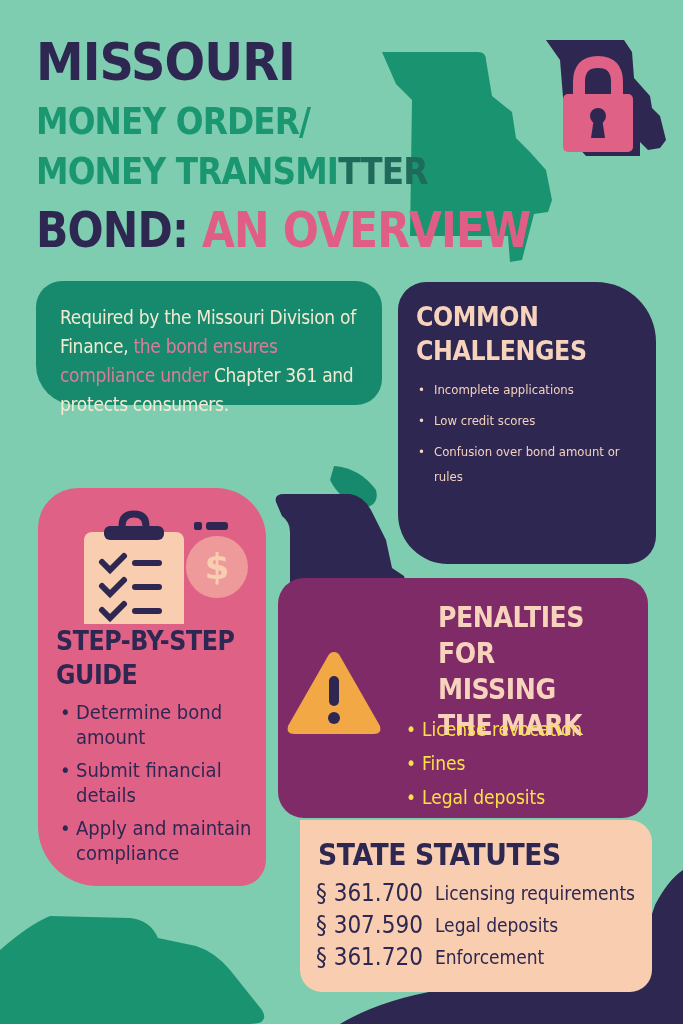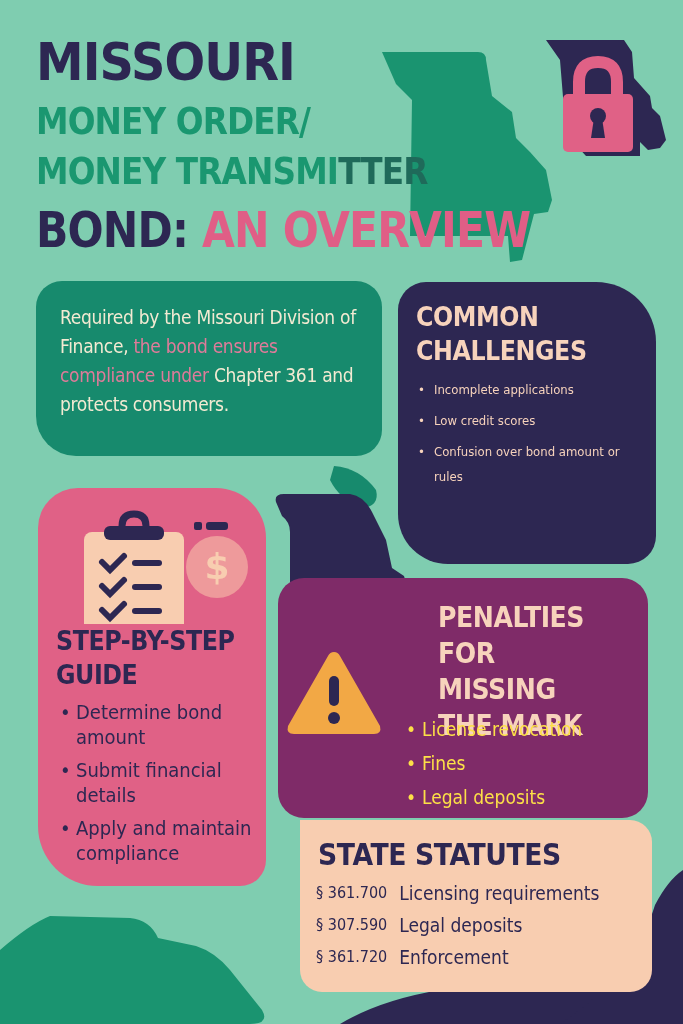--- a/index.html
+++ b/index.html
@@ -6,21 +6,21 @@
   body{width:683px;height:1024px;position:relative;overflow:hidden;background:#7fcdb0;font-family:"DejaVu Sans Condensed","DejaVu Sans",sans-serif;}
   .abs{position:absolute;}
   .title{font-family:"DejaVu Sans","Liberation Sans",sans-serif;font-weight:bold;letter-spacing:-1px;transform-origin:left top;white-space:nowrap;}
   .t1{left:36px;top:34px;font-size:52px;color:#2d2752;transform:scaleX(0.92);line-height:56px;}
   .t2{left:36px;top:98px;font-size:38px;color:#1a9770;transform:scaleX(0.86);line-height:46px;}
   .t3{left:36px;top:148px;font-size:38px;color:#1a9770;transform:scaleX(0.86);line-height:46px;}
   .t3 .dark{color:#1f6a5a;}
   .t4{left:36px;top:202px;font-size:50px;color:#2d2752;transform:scaleX(0.85);line-height:56px;}
   .t4 .pink{color:#e05e86;}
   .card{position:absolute;}
-  .intro{left:36px;top:281px;width:346px;height:175px;background:#178a6d;border-radius:26px 26px 26px 40px;}
+  .intro{left:36px;top:281px;width:346px;height:124px;background:#178a6d;border-radius:26px 26px 26px 40px;}
   .intro p{margin:0;position:absolute;left:24px;top:22px;font-size:19px;line-height:29px;color:#f3ead2;width:310px;letter-spacing:-0.3px;}
   .intro p .hl{color:#df7b9a;}
   .chal{left:398px;top:282px;width:258px;height:282px;background:#2d2752;border-radius:28px 60px 28px 50px;}
   .hdr{font-family:"DejaVu Sans","Liberation Sans",sans-serif;font-weight:bold;letter-spacing:-0.5px;}
   .chal h2{position:absolute;left:18px;top:18px;margin:0;font-size:27px;line-height:34px;color:#f7d3bc;transform:scaleX(0.88);transform-origin:left top;}
   ul.b{list-style:none;margin:0;padding:0;position:absolute;}
   ul.b li{position:relative;padding-left:16px;margin-bottom:6px;}
   ul.b li::before{content:"•";position:absolute;left:0;top:0;}
   .chal ul{left:20px;top:95px;width:230px;font-size:13px;line-height:25px;color:#f7d3bc;}
   .step{left:38px;top:488px;width:228px;height:398px;background:#e06186;border-radius:40px 50px 26px 60px;}
@@ -28,21 +28,21 @@
   .step ul{left:22px;top:212px;width:230px;font-size:20px;line-height:25px;color:#2d2752;}
   .step ul li{margin-bottom:8px;}
   .pen{left:278px;top:578px;width:370px;height:240px;background:#7f2b68;border-radius:26px;}
   .pen h2{position:absolute;left:160px;top:22px;margin:0;font-size:28px;line-height:36px;color:#f7d3bc;transform:scaleX(0.9);transform-origin:left top;}
   .pen ul{left:128px;top:138px;width:240px;font-size:19px;line-height:26px;color:#fde047;}
   .pen ul li{margin-bottom:8px;}
   .stat{left:300px;top:820px;width:352px;height:172px;background:#f8cdb0;border-radius:0 22px 22px 22px;}
   .stat h2{position:absolute;left:18px;top:16px;margin:0;font-size:31px;line-height:36px;color:#2d2752;transform:scaleX(0.86);transform-origin:left top;}
   .stat table{position:absolute;left:16px;top:60px;border-collapse:collapse;font-size:19px;color:#2d2752;}
   .stat td{padding:0 0 6px 0;line-height:26px;white-space:nowrap;}
-  .stat td.code{padding-right:12px;font-size:16px;}
+  .stat td.code{padding-right:12px;font-size:24px;}
 </style>
 </head>
 <body>
 
 <svg class="abs" style="left:0;top:0" width="683" height="1024" viewBox="0 0 683 1024">
 
   <path d="M382 52 L478 52 Q486 52 486 60 L492 96 L512 112 L516 138 L530 152 L546 170 L552 200 L548 212 L534 214 L522 260 L510 262 L508 236 L470 236 L410 236 L412 100 L396 84 Z" fill="#1a9470"></path>
 
   <path d="M546 40 L624 40 L632 52 L634 78 L650 96 L652 108 L660 116 L666 140 L660 148 L648 150 L640 142 L640 156 L586 156 L566 134 L560 60 Z" fill="#2d2752"></path>
 

